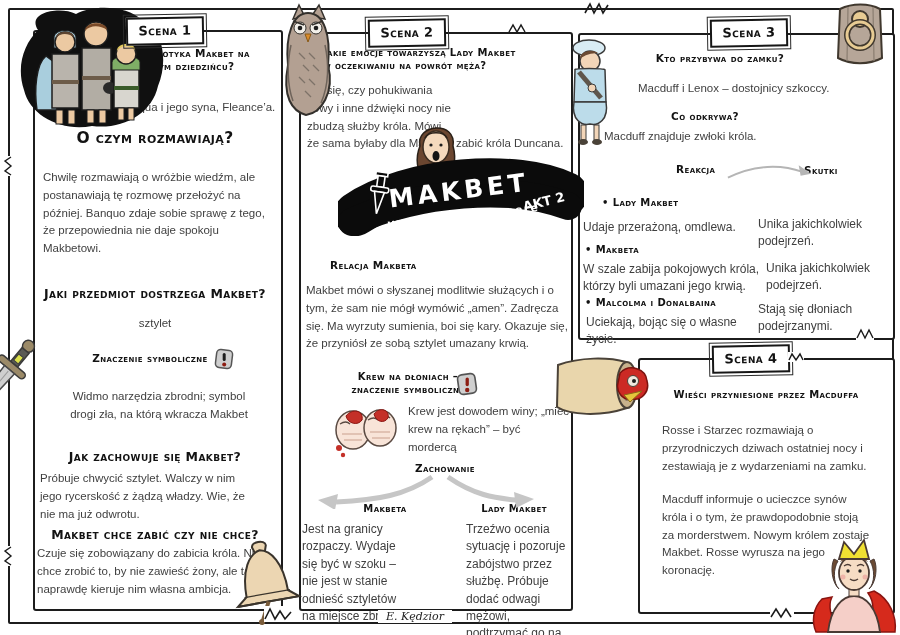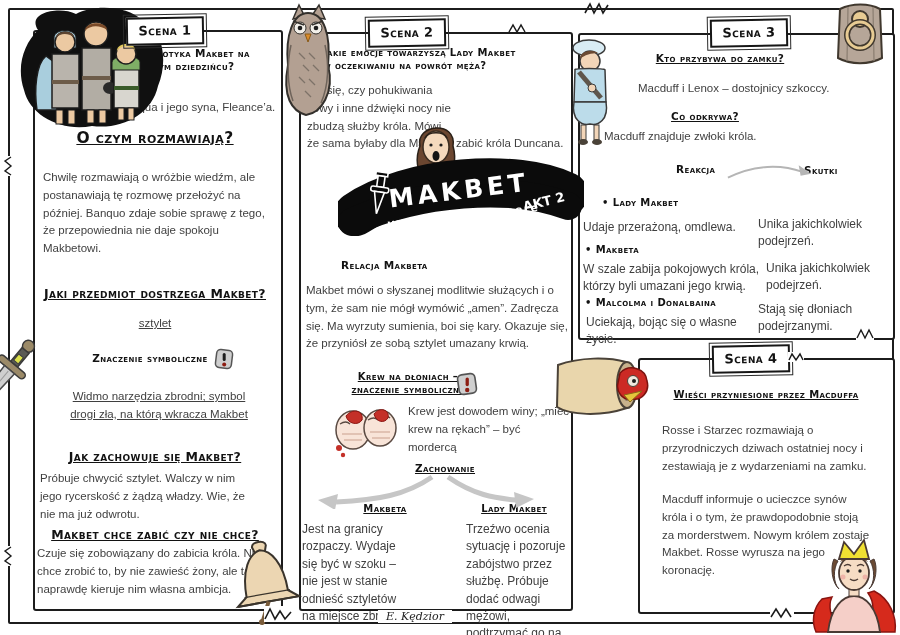--- a/index.html
+++ b/index.html
@@ -12,21 +12,21 @@
         outline:1px solid #2a2a2a;outline-offset:2px;display:flex;align-items:center;justify-content:center;
         transform:rotate(-1deg);z-index:7;}
   .hw{font-family:"DejaVu Sans",sans-serif;font-weight:700;font-variant:small-caps;
         letter-spacing:.4px;color:#121212;line-height:1.25;}
   .hw-lg{font-size:15.5px;}
   .hw-md{font-size:12.5px;}
   .hw-sm{font-size:10.5px;}
   .hw-xs{font-size:10px;}
   .bt{font-size:11.5px;line-height:1.55;color:#3f3f3f;}
   .bt-sm{font-size:12px;line-height:1.45;color:#3f3f3f;}
-  .tc{text-align:center;text-decoration:underline;}
+  .tc{text-align:center;}
   .q{position:absolute;}
   .spacer-r{float:right;width:108px;height:46px;}
   .who::before{content:"•  ";}
   .sig{position:absolute;left:378px;top:610px;background:#ffffff;padding:0 8px;z-index:9;
         font-family:"DejaVu Serif",serif;font-style:italic;font-size:11px;color:#222;}
   .symrow{position:absolute;display:flex;align-items:center;justify-content:center;gap:6px;}
   svg{display:block;}
   .ill{position:absolute;z-index:6;}
   .banner-wrap{position:absolute;z-index:5;}
   .lady-wrap{position:absolute;z-index:4;}
@@ -178,21 +178,21 @@
         <rect x="-3.5" y="-12" width="7" height="11"></rect>
         <rect x="-9" y="-1" width="18" height="5" rx="2"></rect>
         <polygon points="-5,4 5,4 0,26"></polygon>
       </g>
       <text x="122" y="49" text-anchor="middle" transform="rotate(-7 122 49)" fill="#ffffff" font-family="DejaVu Sans, sans-serif" font-size="25" font-weight="bold" letter-spacing="4">MAKBET</text>
       <text x="126" y="70" text-anchor="middle" transform="rotate(-7 126 70)" fill="#ffffff" font-family="DejaVu Sans, sans-serif" font-size="10.5" font-weight="bold" letter-spacing="1.5">William Shakespeare</text>
       <text x="207" y="56" text-anchor="middle" transform="rotate(-14 207 56)" fill="#ffffff" font-family="DejaVu Sans, sans-serif" font-size="13" font-weight="bold">AKT 2</text>
     </svg>
   </div>
 
-  <div class="q hw hw-sm" style="left:330px;top:259px;width:170px;margin-left:11px;">Relacja Makbeta</div>
+  <div class="q hw hw-sm" style="left:330px;top:259px;width:170px;">Relacja Makbeta</div>
   <div class="q bt" style="left:306px;top:282px;width:262px;">Makbet mówi o słyszanej modlitwie służących i o tym, że sam nie mógł wymówić „amen”. Zadręcza się. Ma wyrzuty sumienia, boi się kary. Okazuje się, że przyniósł ze sobą sztylet umazany krwią.</div>
 
   <div class="q hw hw-xs tc" style="left:350px;top:371px;width:116px;">Krew na dłoniach – znaczenie symboliczne</div>
   <div class="ill" style="left:456px;top:372px;">
     <svg width="22" height="24" viewBox="0 0 20 22">
       <rect x="2" y="2" width="16" height="18" rx="4" fill="#cfcfcf" stroke="#555" stroke-width="1.5" transform="rotate(-8 10 11)"></rect>
       <rect x="8.7" y="5" width="3" height="8" rx="1.5" fill="#8d1d12"></rect>
       <circle cx="10.2" cy="16.5" r="2" fill="#8d1d12"></circle>
     </svg>
   </div>

